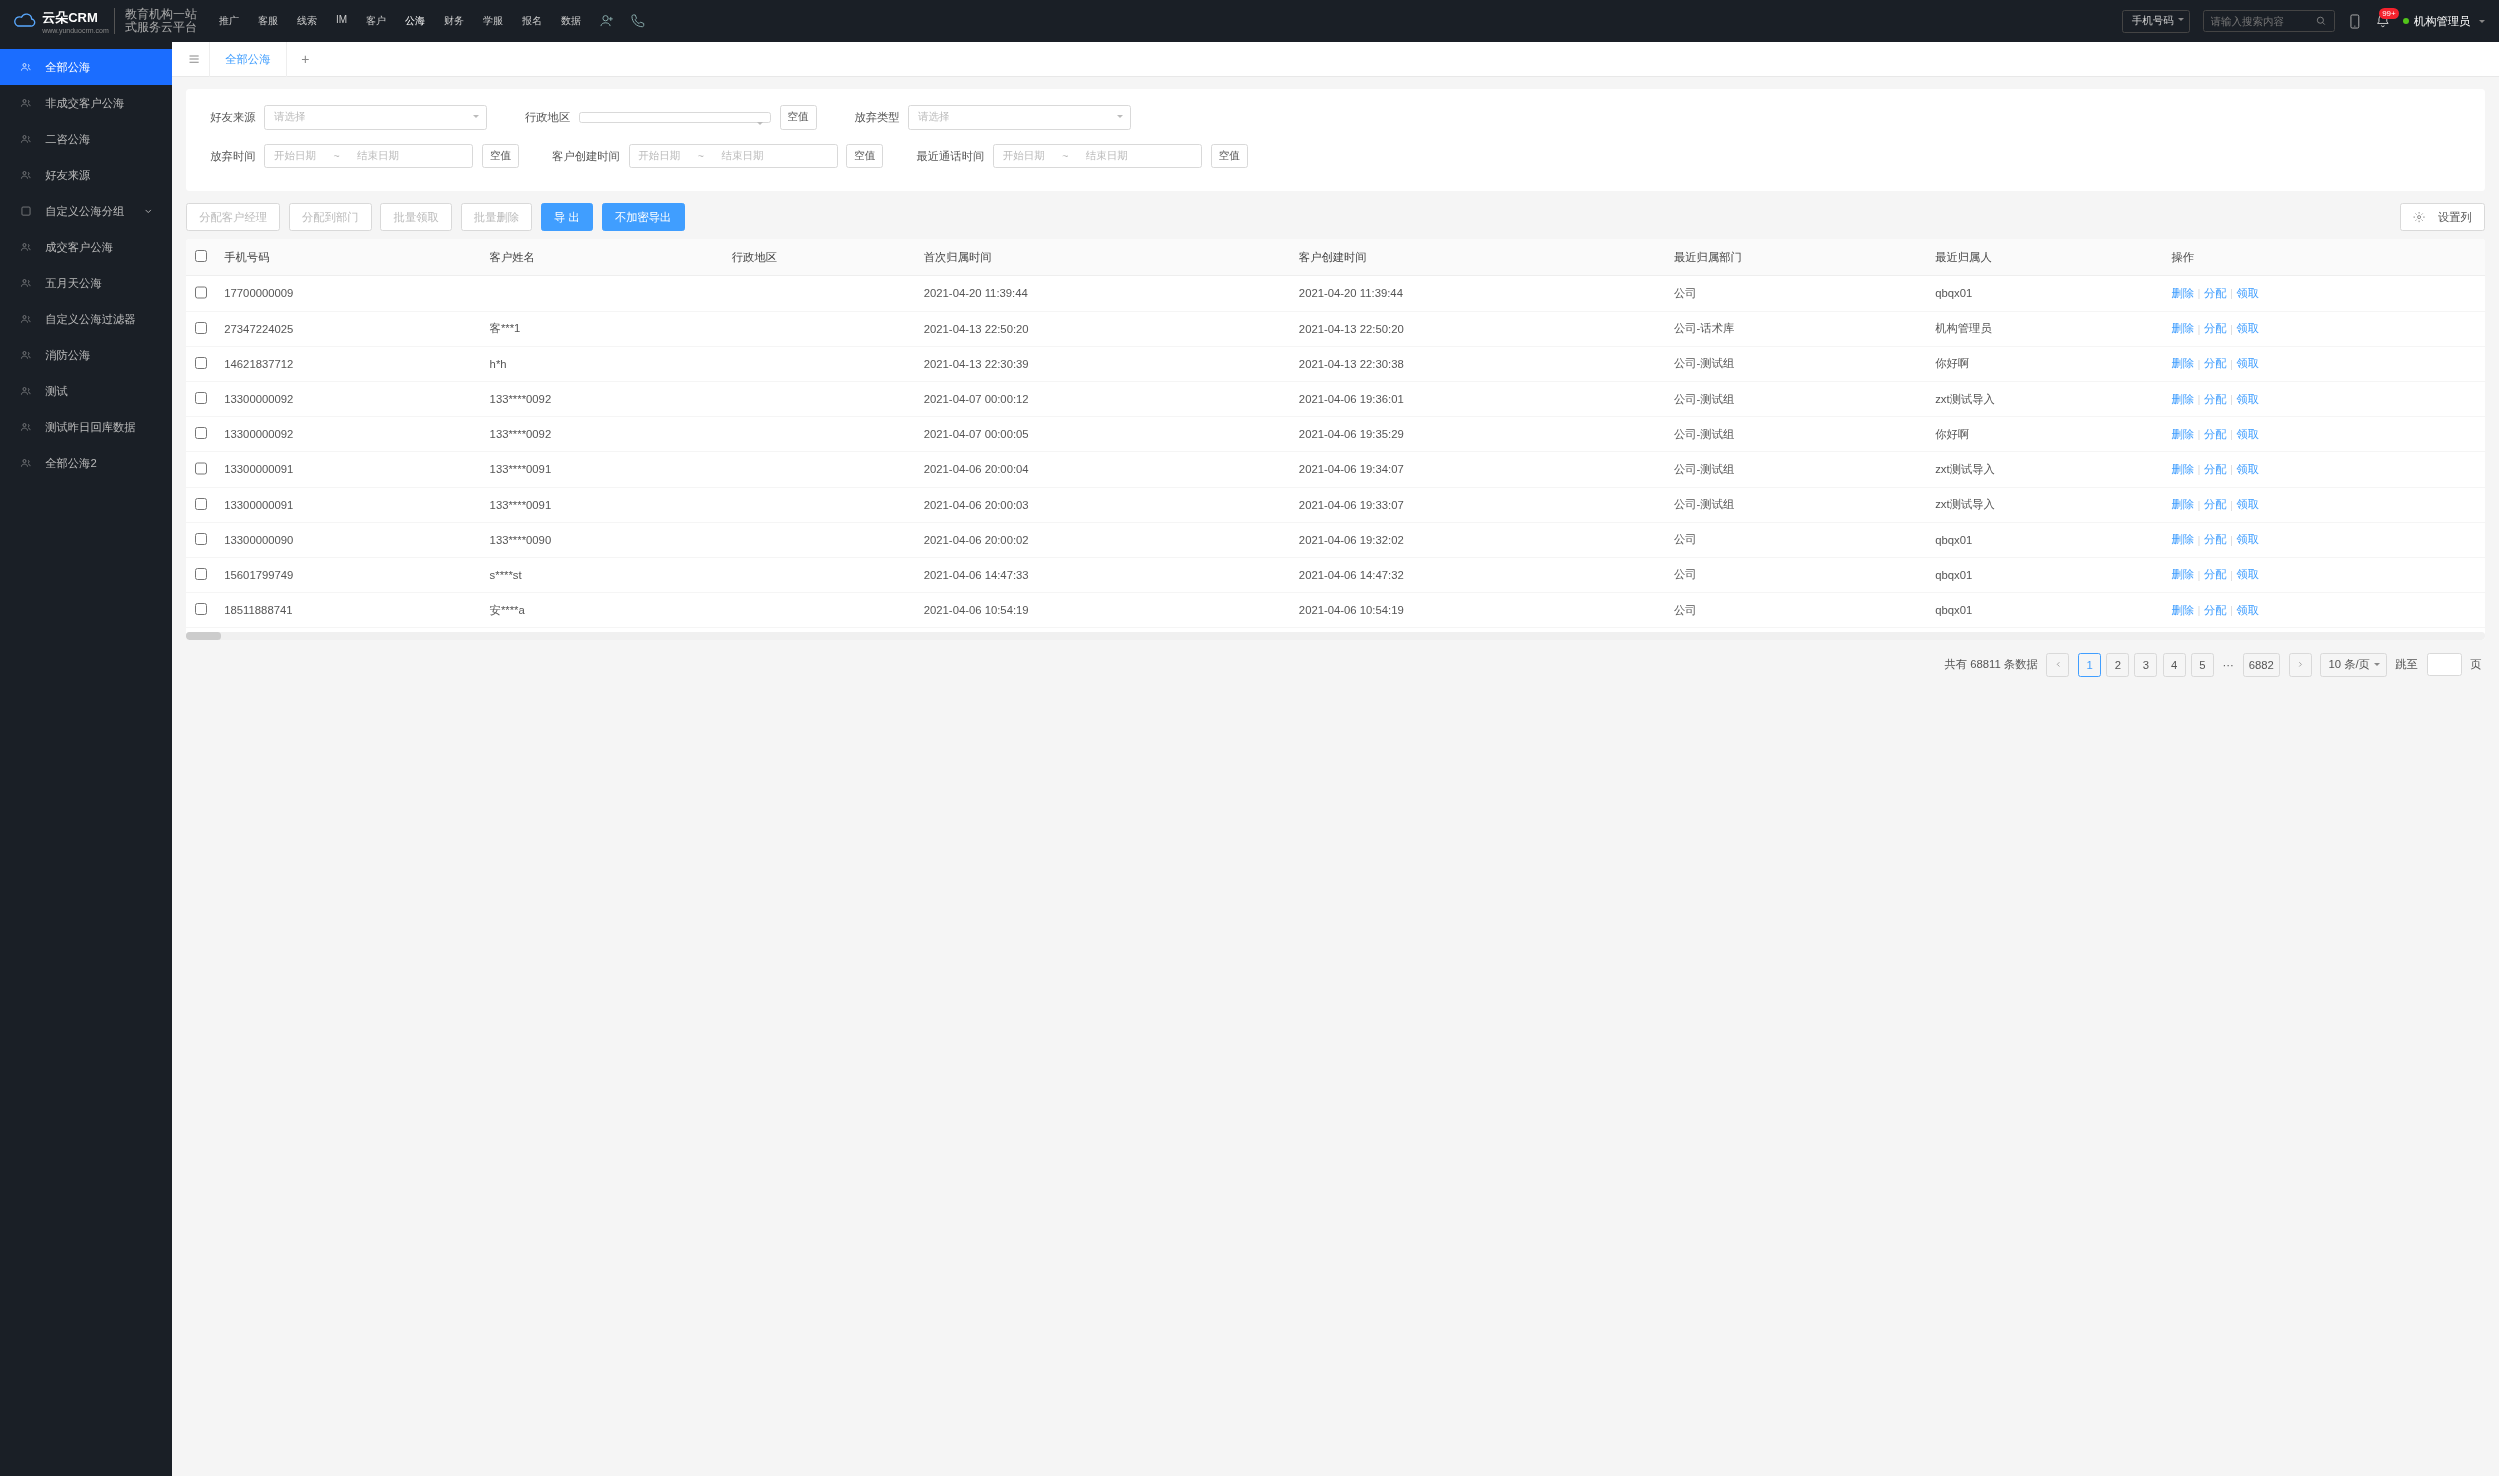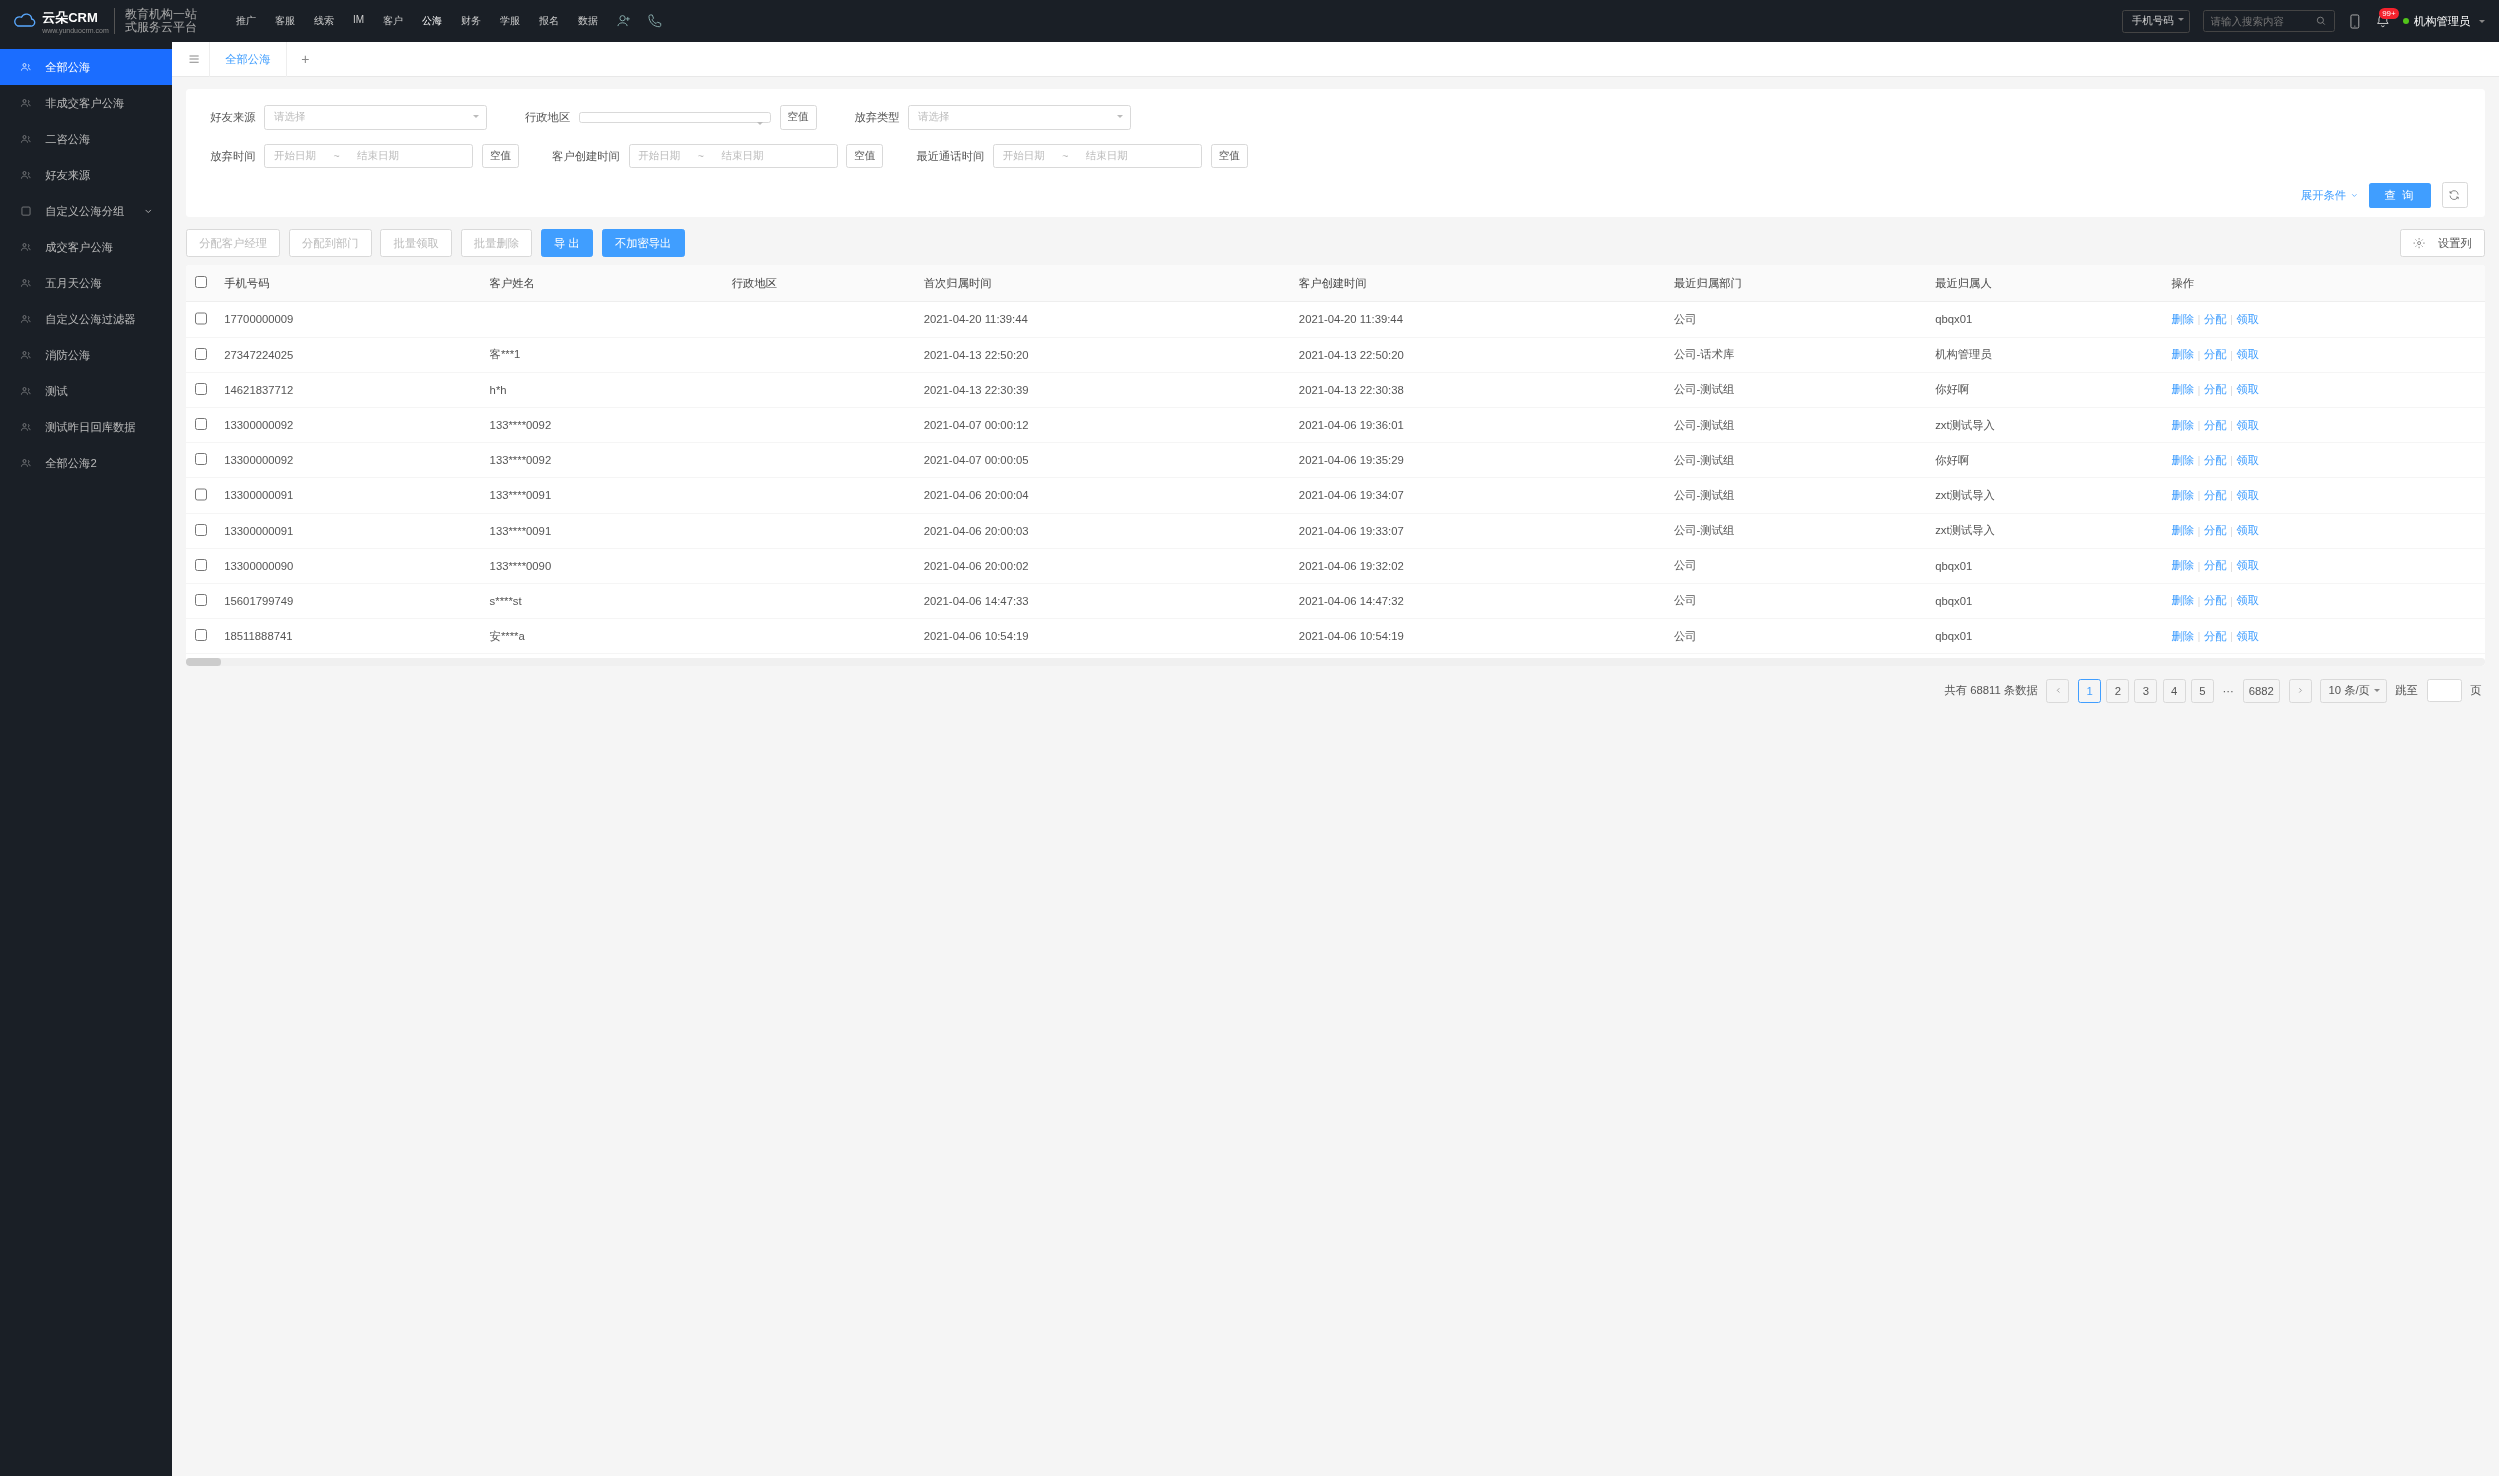--- a/index.html
+++ b/index.html
@@ -1,20 +1,20 @@
 <!DOCTYPE html>
 <html style="font-size:14px"><head>
 <meta charset="utf-8">
 <style>
 * { margin: 0; padding: 0; box-sizing: border-box; font-family: -apple-system, "PingFang SC", "Microsoft YaHei", sans-serif; }
 body { background: #f5f5f5; font-size: 11.3px; color: #333; }
 
 
 .topnav { height: 42px; background: #1a1f26; display: flex; align-items: center; padding: 0 14px; color: #ccc; }
-.logo { display: flex; align-items: center; gap: 5.2px; margin-right: 25px; }
+.logo { display: flex; align-items: center; gap: 5.2px; margin-right: 8px; }
 .logo-cloud { width: 23px; height: 17.5px; }
 .logo-text { color: #fff; font-size: 13px; font-weight: bold; }
 .logo-sub { font-size: 12px; color: #aaa; line-height: 1.1; border-left: 0.9px solid #555; padding-left: 10px; }
 .nav-items { display: flex; gap: 19px; margin-left: 14px; }
 .nav-item { color: #ccc; cursor: pointer; font-size: 10px; text-align: center; }
 .nav-item.active { color: #fff; font-weight: 500; }
 .nav-icons { display: flex; gap: 15.7px; margin-left: 17.5px; align-items: center; }
 .topnav-right { margin-left: auto; display: flex; align-items: center; gap: 12.2px; }
 .search-type { border: 0.9px solid #444; padding: 3.5px 15.7px 3.5px 8.7px; border-radius: 2.6px; font-size: 10.5px; color: #ccc; position: relative; }
 .search-type::after { content: ""; position: absolute; right: 5.2px; top: 7.9px; border: 3.5px solid transparent; border-top-color: #888; }
@@ -302,34 +302,20 @@
           <div class="filter-item">
             <span class="filter-label" style="min-width:70px">最近通话时间</span>
             <div class="date-range">
               <span>开始日期</span>
                 <span>~</span>
                 <span>结束日期</span>
             </div>
             <button class="empty-btn">空值</button>
           </div>
         </div>
-        <div class="filter-actions">
-          <span class="link-btn">
-            <span>展开条件</span>
-            <svg width="8.7" height="8.7" viewBox="0 0 24 24">
-                <path d="M6 9l6 6 6-6" fill="none" stroke="#409eff" stroke-width="2"></path>
-              </svg>
-          </span>
-          <button class="btn-primary">查 询</button>
-          <div class="btn-icon">
-            <svg width="12.2" height="12.2" viewBox="0 0 24 24">
-                <path d="M20 11A8 8 0 006 6l-2 2M4 13a8 8 0 0014 5l2-2M4 4v4h4M20 20v-4h-4" fill="none" stroke="#666" stroke-width="1.5"></path>
-              </svg>
-          </div>
-        </div>
       </div>
 
       <div class="toolbar">
         <button class="btn disabled">分配客户经理</button>
         <button class="btn disabled">分配到部门</button>
         <button class="btn disabled">批量领取</button>
         <button class="btn disabled">批量删除</button>
         <button class="btn primary">导 出</button>
         <button class="btn primary">不加密导出</button>
         <div class="toolbar-right">

